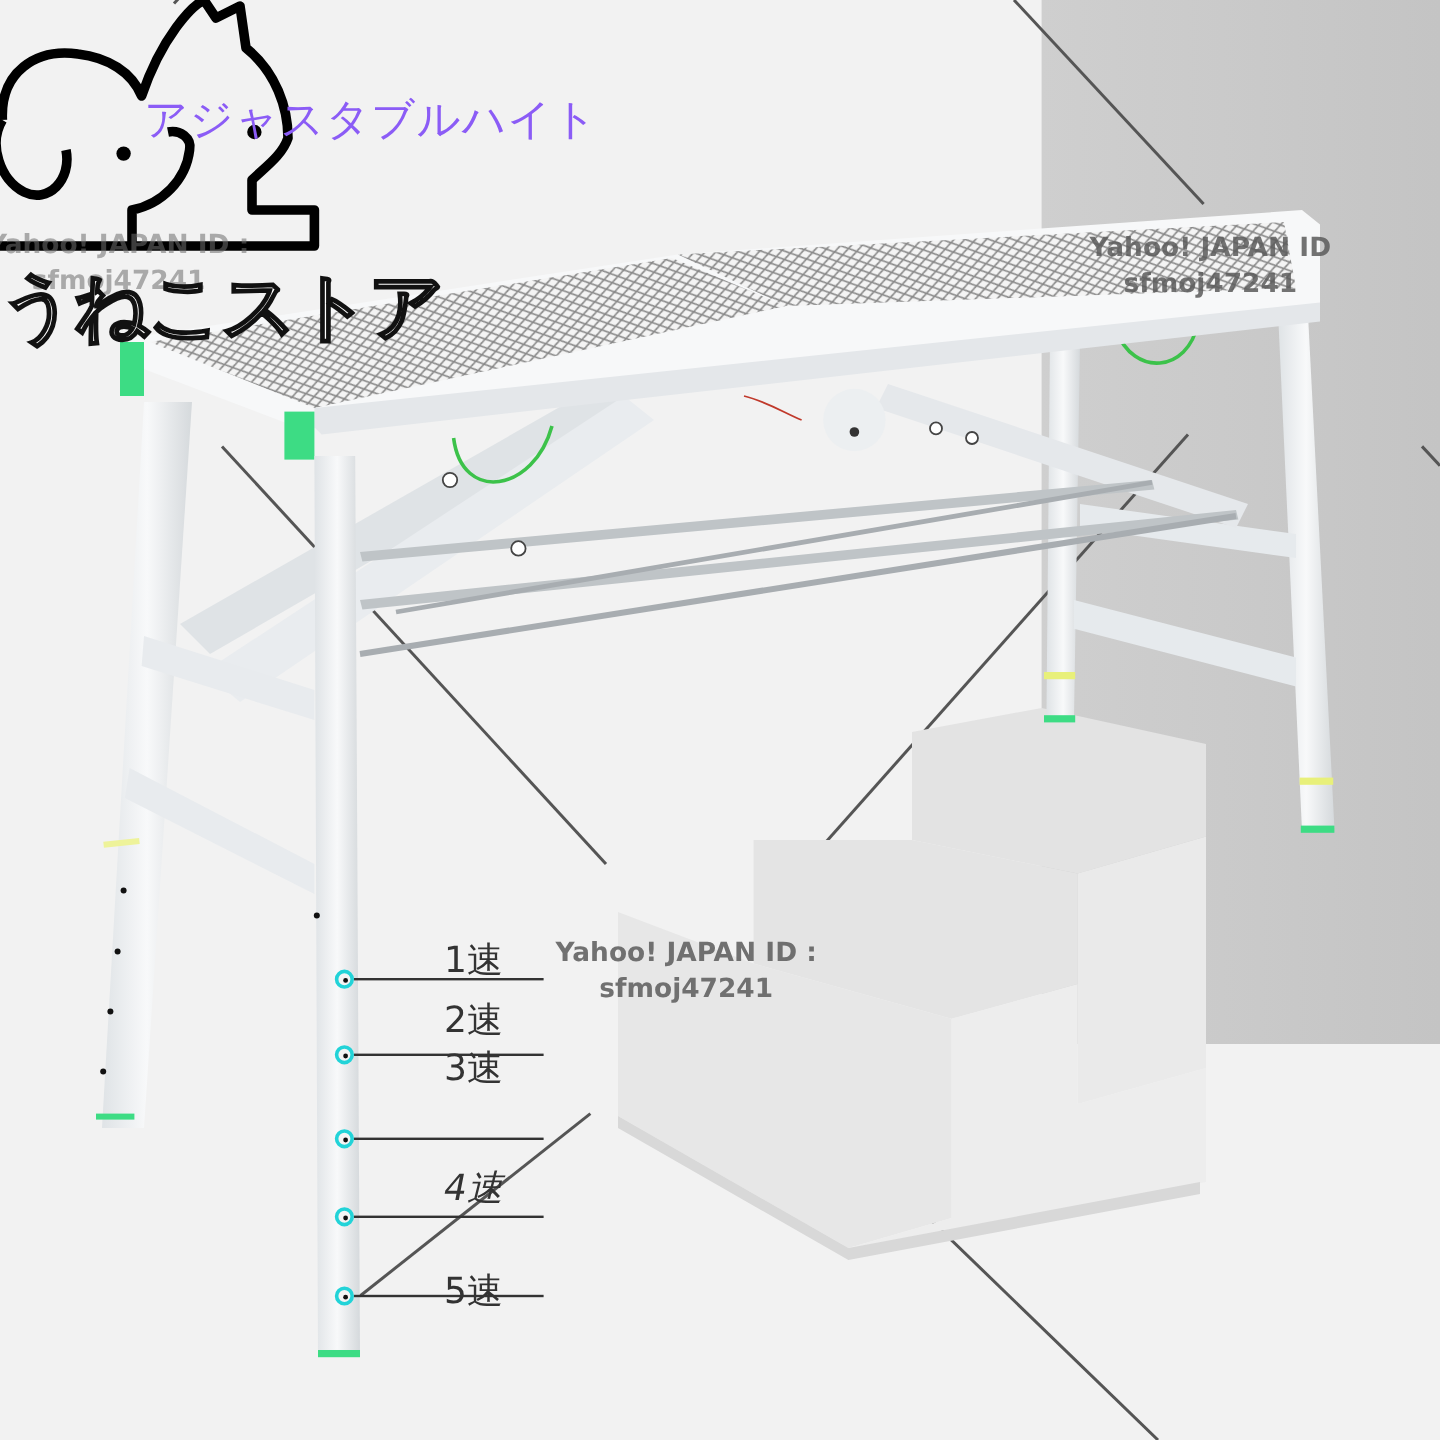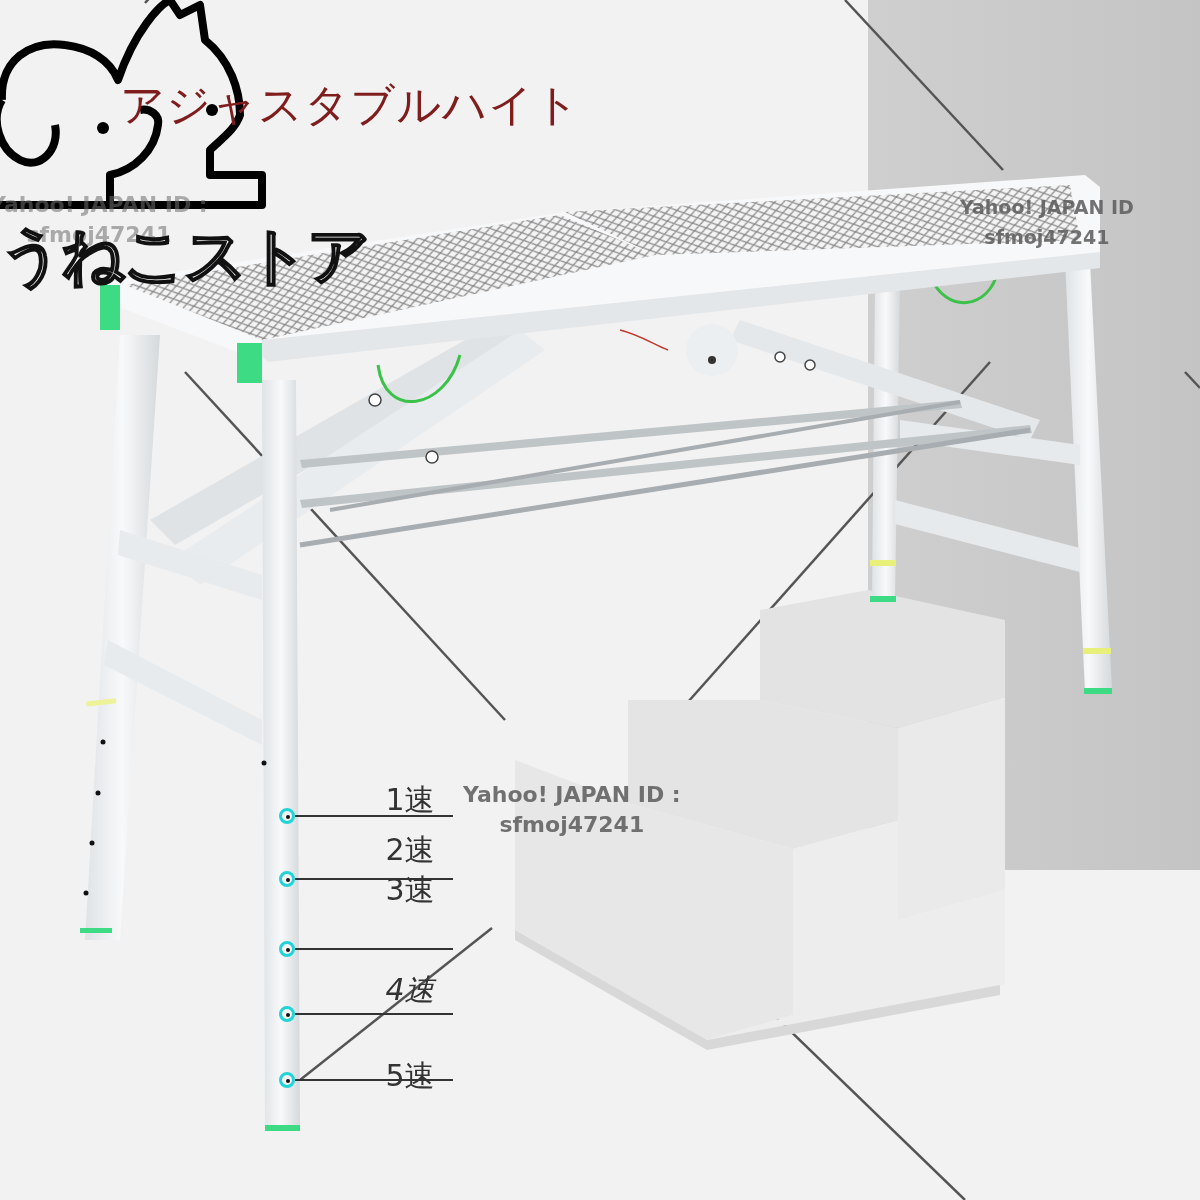--- a/index.html
+++ b/index.html
@@ -10,40 +10,40 @@
       position: relative;
     }
     .scene { position: absolute; inset: 0; }
     .wall-right-shade {
       position: absolute; left: 868px; top: 0; width: 332px; height: 870px;
       background: linear-gradient(90deg, #cfcfcf 0%, #c4c4c4 100%);
     }
     svg.render { position: absolute; left: 0; top: 0; }
     .heading {
       position: absolute; left: 120px; top: 76px;
-      font-size: 44px; letter-spacing: 1px; color: #7f1d1d;
+      font-size: 36px; letter-spacing: 1px; color: #8b5cf6;
       font-weight: 300; white-space: nowrap;
     }
     .shop-name {
       position: absolute; left: 0px; top: 214px;
       font-size: 62px; font-weight: bold; white-space: nowrap;
       color: #fff;
       -webkit-text-stroke: 2px #111;
       letter-spacing: -2px;
     }
     .watermark {
       position: absolute; color: rgba(90,90,90,0.85);
       font-size: 22px; font-weight: bold; text-align: center;
       line-height: 30px; white-space: nowrap;
     }
     .wm-top-left { left: -10px; top: 190px; color: rgba(110,110,110,0.55); }
-    .wm-right { left: 960px; top: 192px; font-size: 19px; }
+    .wm-right { left: 908px; top: 192px; font-size: 22px; }
     .wm-center { left: 463px; top: 780px; }
     .speed-label {
-      position: absolute; font-size: 30px; color: #333; text-align: center;
+      position: absolute; font-size: 30px; color: #333; text-align: left;
       width: 80px; white-space: nowrap;
     }
     .speed-line {
       position: absolute; height: 2px; background: #333; width: 158px;
     }
     .speed-ring {
       position: absolute; width: 16px; height: 16px; border-radius: 50%;
       border: 3px solid #22d3d8; box-sizing: border-box;
       background: #f4f4f4;
     }

